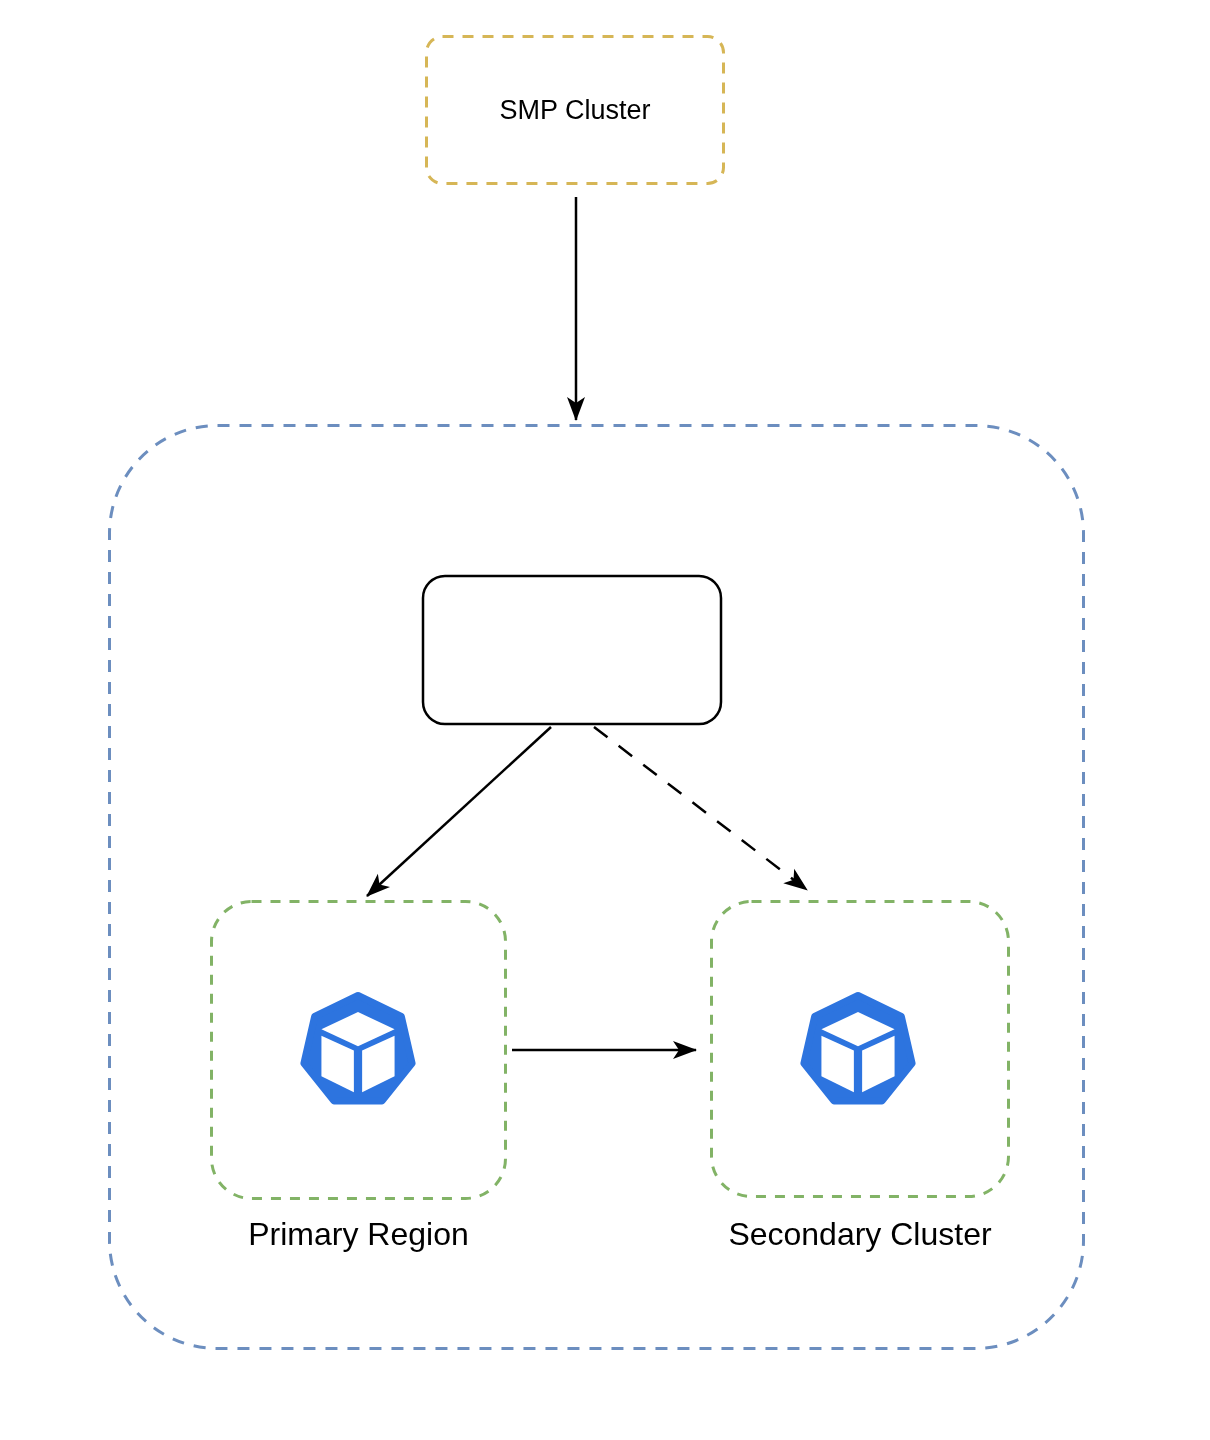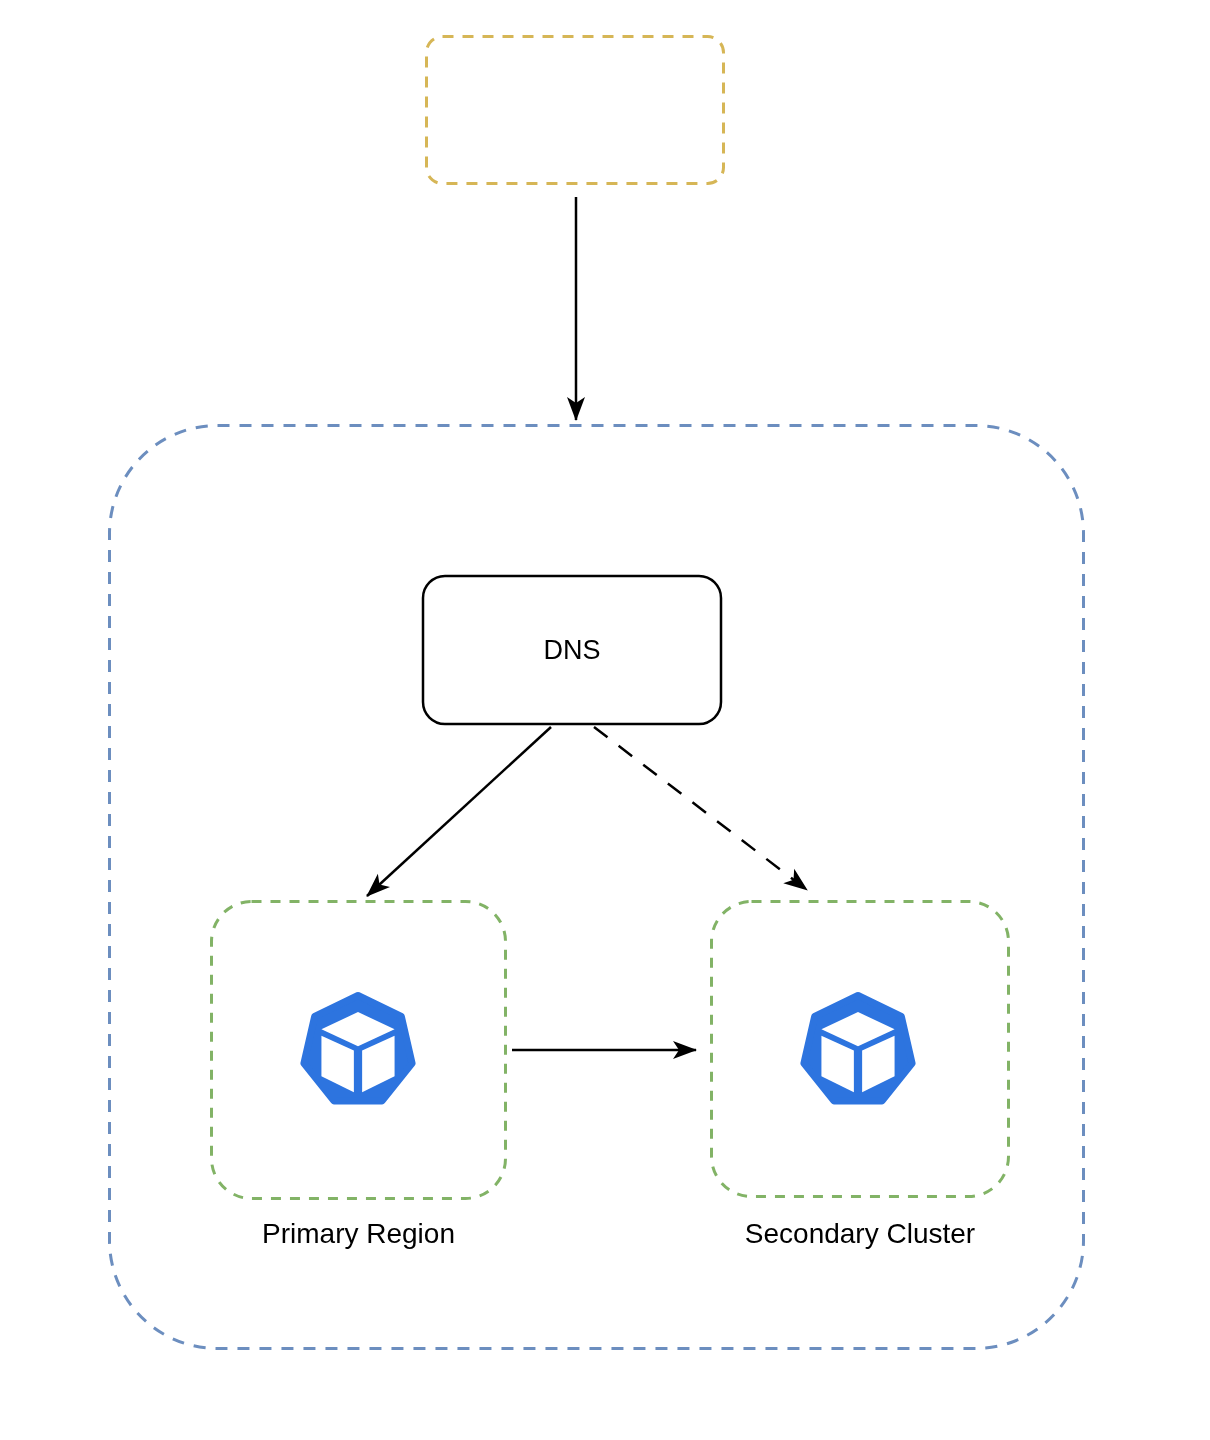--- a/index.html
+++ b/index.html
@@ -33,21 +33,21 @@
     color: #000000;
     line-height: 1.2;
     white-space: nowrap;
   }
   .node-label {
     font-size: 27px;
   }
   .smp-label   { left: 425px; top: 35px;  width: 300px; height: 150px; }
   .dns-label   { left: 422px; top: 575px; width: 300px; height: 150px; }
   .region-label {
-    font-size: 28px;
+    font-size: 32px;
     height: 44px;
   }
   .primary-region-label   { left: 185px; top: 1212px; width: 347px; }
   .secondary-region-label { left: 685px; top: 1212px; width: 350px; }
 </style>
 </head>
 <body>
 
 <div class="canvas">
 
@@ -84,20 +84,20 @@
     </g>
 
     <g transform="translate(799,992) scale(1.18)">
       <polygon points="50,3 86.7,20.7 95.8,60.5 70.4,92.3 29.6,92.3 4.2,60.5 13.3,20.7" stroke-width="6" stroke-linejoin="round" fill="#2d74df" stroke="#2d74df"></polygon>
       <path d="M50,17 L81,31.5 L50,46 L19,31.5 Z" fill="#ffffff"></path>
       <path d="M19,37 L46.5,49.5 L46.5,85 L19,71.5 Z" fill="#ffffff"></path>
       <path d="M53.5,49.5 L81,37 L81,71.5 L53.5,85 Z" fill="#ffffff"></path>
     </g>
   </svg>
 
+  <div class="label node-label smp-label">SMP Cluster</div>
 
-  <div class="label node-label dns-label">DNS</div>
 
   <div class="label region-label primary-region-label">Primary Region</div>
 
   <div class="label region-label secondary-region-label">Secondary Cluster</div>
 
 </div>
 
 </body></html>

